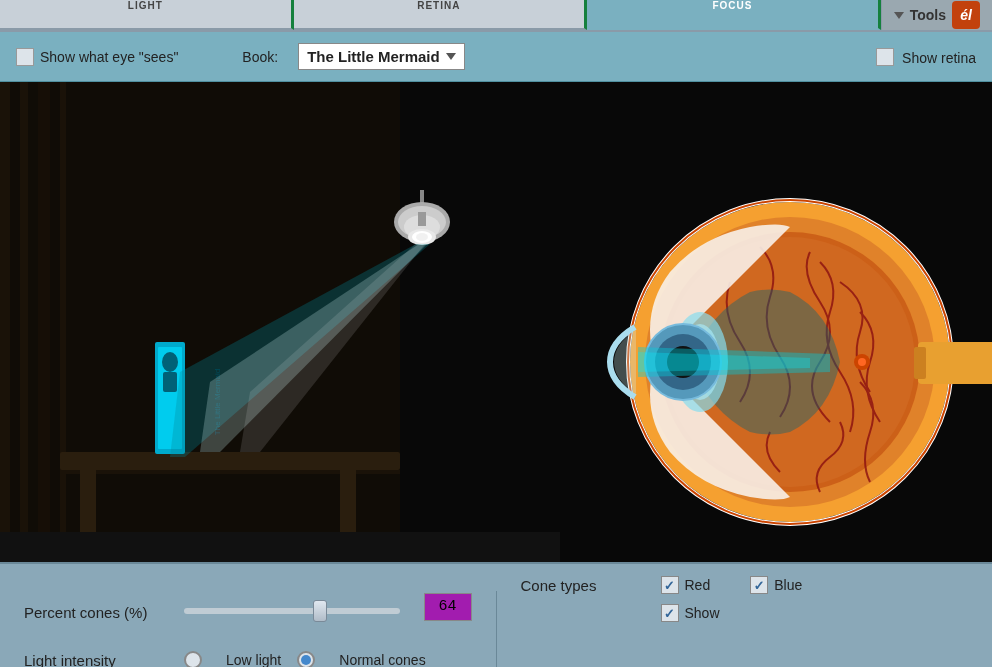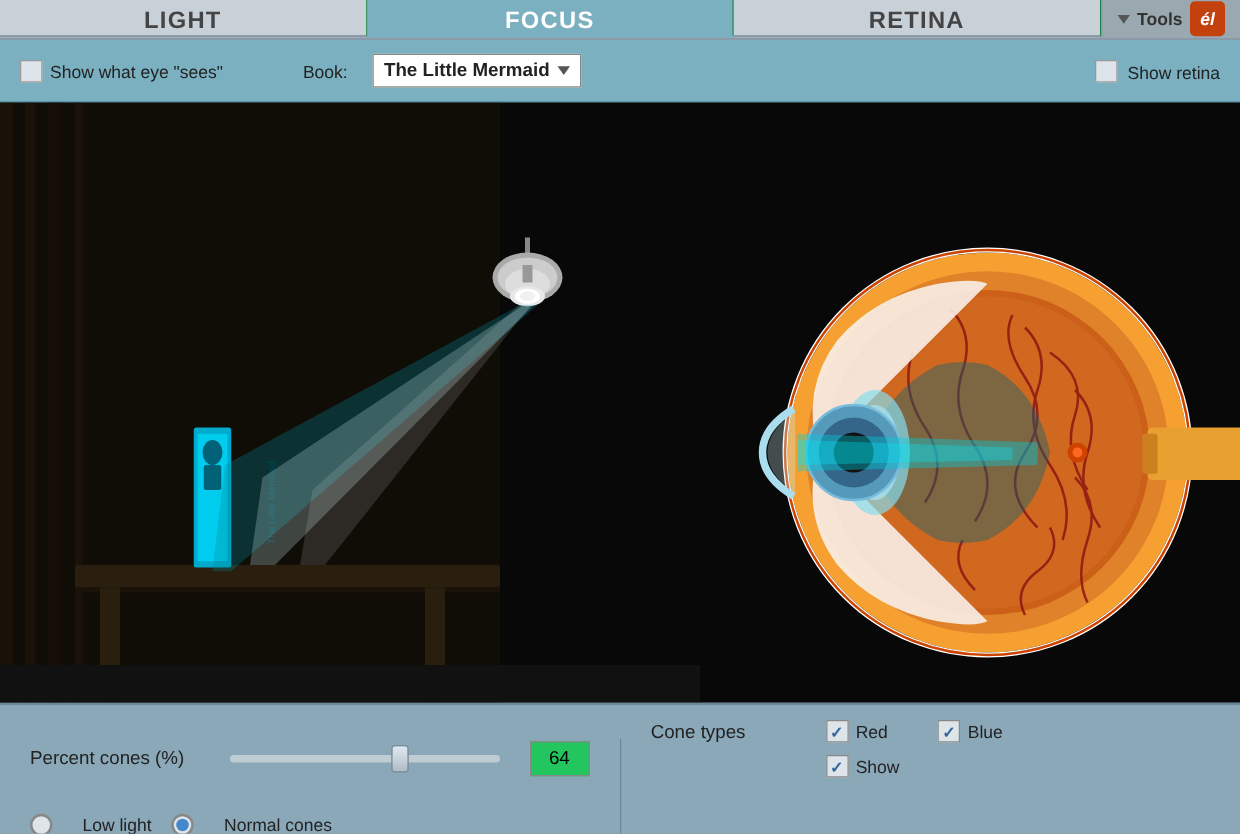--- a/index.html
+++ b/index.html
@@ -9,29 +9,29 @@
     .tabs-bar {
       display: flex;
       height: 32px;
       background: #b0b8c0;
       border-bottom: 2px solid #8a9aa8;
       position: relative;
     }
     .tab {
       flex: 1;
       display: flex;
-      align-items: flex-end;
+      align-items: flex-start;
       justify-content: center;
-      font-size: 19px;
+      font-size: 10px;
       font-weight: bold;
       letter-spacing: 1px;
       color: #444;
       cursor: pointer;
       background: #c8d0d8;
-      border-right: 1px solid #15803d;
+      border-right: 3px solid #15803d;
       border-bottom: 2px solid #8a9aa8;
     }
     .tab.active {
       background: #7ab0c0;
       color: #fff;
       border-bottom: 2px solid #7ab0c0;
     }
     .tools-btn {
       display: flex;
       align-items: center;
@@ -118,21 +118,21 @@
       height: 135px;
       background: #8aa8b8;
       display: flex;
       flex-direction: column;
       justify-content: center;
       padding: 12px 24px;
       border-top: 2px solid #6a8898;
     }
     .bottom-row {
       display: flex;
-      align-items: center;
+      align-items: flex-end;
       margin-bottom: 14px;
     }
     .control-label {
       font-size: 15px; color: #222;
       min-width: 160px;
     }
     .slider-container {
       flex: 1; max-width: 260px;
       position: relative;
       height: 20px;
@@ -149,24 +149,24 @@
       width: 14px; height: 22px;
       background: linear-gradient(to bottom, #e0e8f0, #b0bcc8);
       border: 1px solid #7a8a98;
       border-radius: 3px;
       top: 50%; transform: translateY(-50%);
       cursor: pointer;
       left: 60%;
     }
     .value-box {
       width: 48px; height: 28px;
-      background: #22c55e;
+      background: #a21caf;
       border: 1px solid #888;
       display: flex; align-items: center; justify-content: center;
-      font-size: 15px; margin-left: 24px;
+      font-size: 15px; margin-left: 24px; font-family: Liberation Mono, monospace;
     }
     .divider-v {
       width: 1px; background: #6a8898;
       height: 80px;
       margin: 0 24px;
       align-self: center;
     }
     .right-panel {
       flex: 1;
       display: flex;
@@ -224,25 +224,25 @@
       gap: 16px;
     }
   </style>
 </head>
 <body>
 
 <div class="tabs-bar">
   <div class="tab">
     <span>LIGHT</span>
   </div>
+  <div class="tab">
+    <span>RETINA</span>
+  </div>
   <div class="tab active">
     <span>FOCUS</span>
-  </div>
-  <div class="tab">
-    <span>RETINA</span>
   </div>
   <div class="tools-btn">
     <div class="tools-triangle"></div>
     <span>Tools</span>
     <div class="tools-icon">
       <span>él</span>
     </div>
   </div>
 </div>
 
@@ -372,20 +372,21 @@
           <div class="slider-track">
             <div class="slider-thumb"></div>
           </div>
         </div>
         <div class="value-box">
           <span>64</span>
         </div>
       </div>
 
       <div class="bottom-row" style="margin-bottom:0">
+        <span class="control-label">Light intensity</span>
         <div class="radio-group">
           <label class="radio-label">
             <div class="radio-outer">
             </div>
             <span>Low light</span>
           </label>
           <label class="radio-label">
             <div class="radio-outer selected">
               <div class="radio-inner"></div>
             </div>

